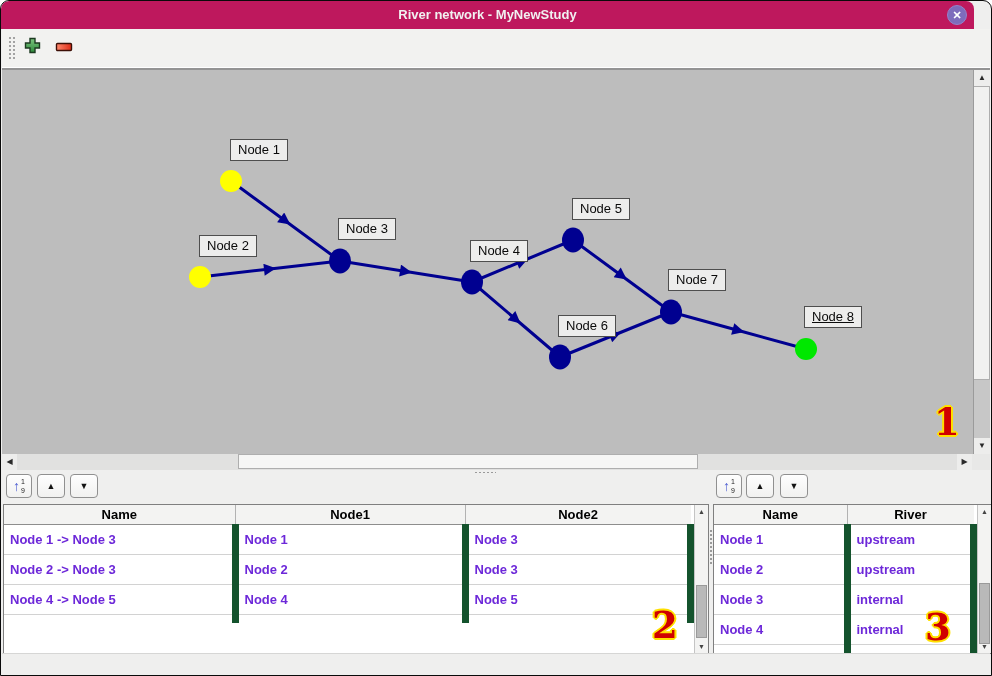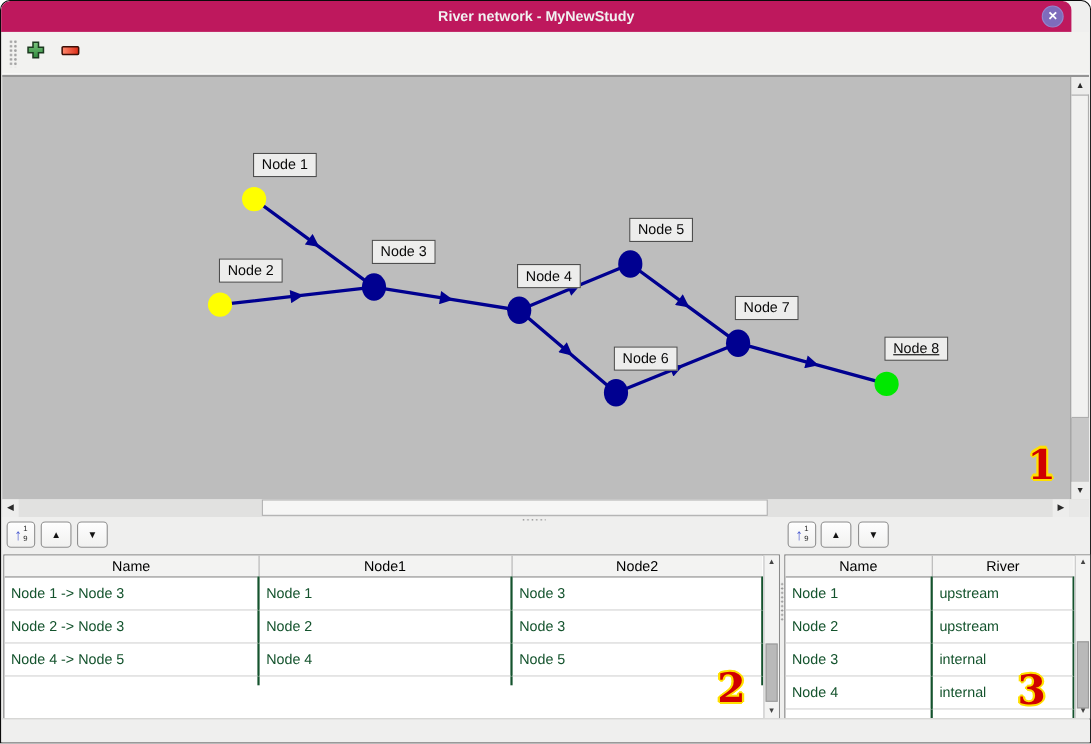--- a/index.html
+++ b/index.html
@@ -45,23 +45,23 @@
     background:linear-gradient(#fefefe,#f1f1f0);box-shadow:inset 0 1px 0 #ffffff;
     display:flex;align-items:center;justify-content:center;cursor:pointer;}
   .arrow-glyph{font-size:9px;color:#131313;line-height:1;}
   .sort-icon{display:flex;align-items:center;}
   .sort-arrow{color:#4a5bd0;font-weight:bold;font-size:14px;line-height:1;}
   .sort-digits{display:flex;flex-direction:column;justify-content:space-between;height:16px;font-size:7px;color:#222;line-height:1;margin-left:1px;}
   
   .table-frame{position:absolute;top:503px;height:150px;background:#ffffff;border:1px solid #7f7f7f;box-sizing:border-box;}
   .table-inner{position:absolute;left:0;top:0;right:14px;bottom:0;overflow:hidden;}
   table{width:100%;border-collapse:collapse;table-layout:fixed;font-size:13px;}
-  th{height:19px;font-weight:normal;background:#f3f3f2;border-right:1px solid #b2b2b2;border-bottom:1px solid #8d8d8d;text-align:center;padding:0;color:#000;}
+  th{height:19px;font-weight:bold;background:#f3f3f2;border-right:1px solid #b2b2b2;border-bottom:1px solid #8d8d8d;text-align:center;padding:0;color:#000;}
   th:last-child{border-right:none;}
-  td{height:29px;border-right:2px solid #14532d;border-bottom:1px solid #d2d2d2;padding:0 0 0 6px;color:#14532d;vertical-align:middle;white-space:nowrap;overflow:hidden;}
+  td{height:29px;border-right:7px solid #14532d;border-bottom:1px solid #d2d2d2;padding:0 0 0 6px;color:#6d28d9;vertical-align:middle;white-space:nowrap;overflow:hidden;font-weight:bold;}
   tr.filler td{height:8px;border-bottom:none;}
   .t-scroll{position:absolute;top:0;right:0;bottom:0;width:14px;background:#f3f3f2;border-left:1px solid #c4c4c4;box-sizing:border-box;}
   .t-scroll .sbtn{position:absolute;left:0;right:0;height:13px;font-size:7px;color:#444;text-align:center;line-height:13px;cursor:pointer;}
   .t-scroll .sbtn.up{top:0;} .t-scroll .sbtn.down{bottom:0;}
   .t-scroll .thumb{position:absolute;left:1px;right:1px;background:#b9b9b9;border:1px solid #9a9a9a;box-sizing:border-box;cursor:pointer;}
   .grip-vsplit{position:absolute;left:708px;top:528px;width:4px;height:36px;
     background-image:radial-gradient(#9a9a9a 0.8px,transparent 1px);background-size:4px 4px;cursor:col-resize;}
   
   .statusbar{position:absolute;left:1px;right:1px;bottom:0;height:21px;background:#efefee;border-top:1px solid #d6d6d5;}
   

